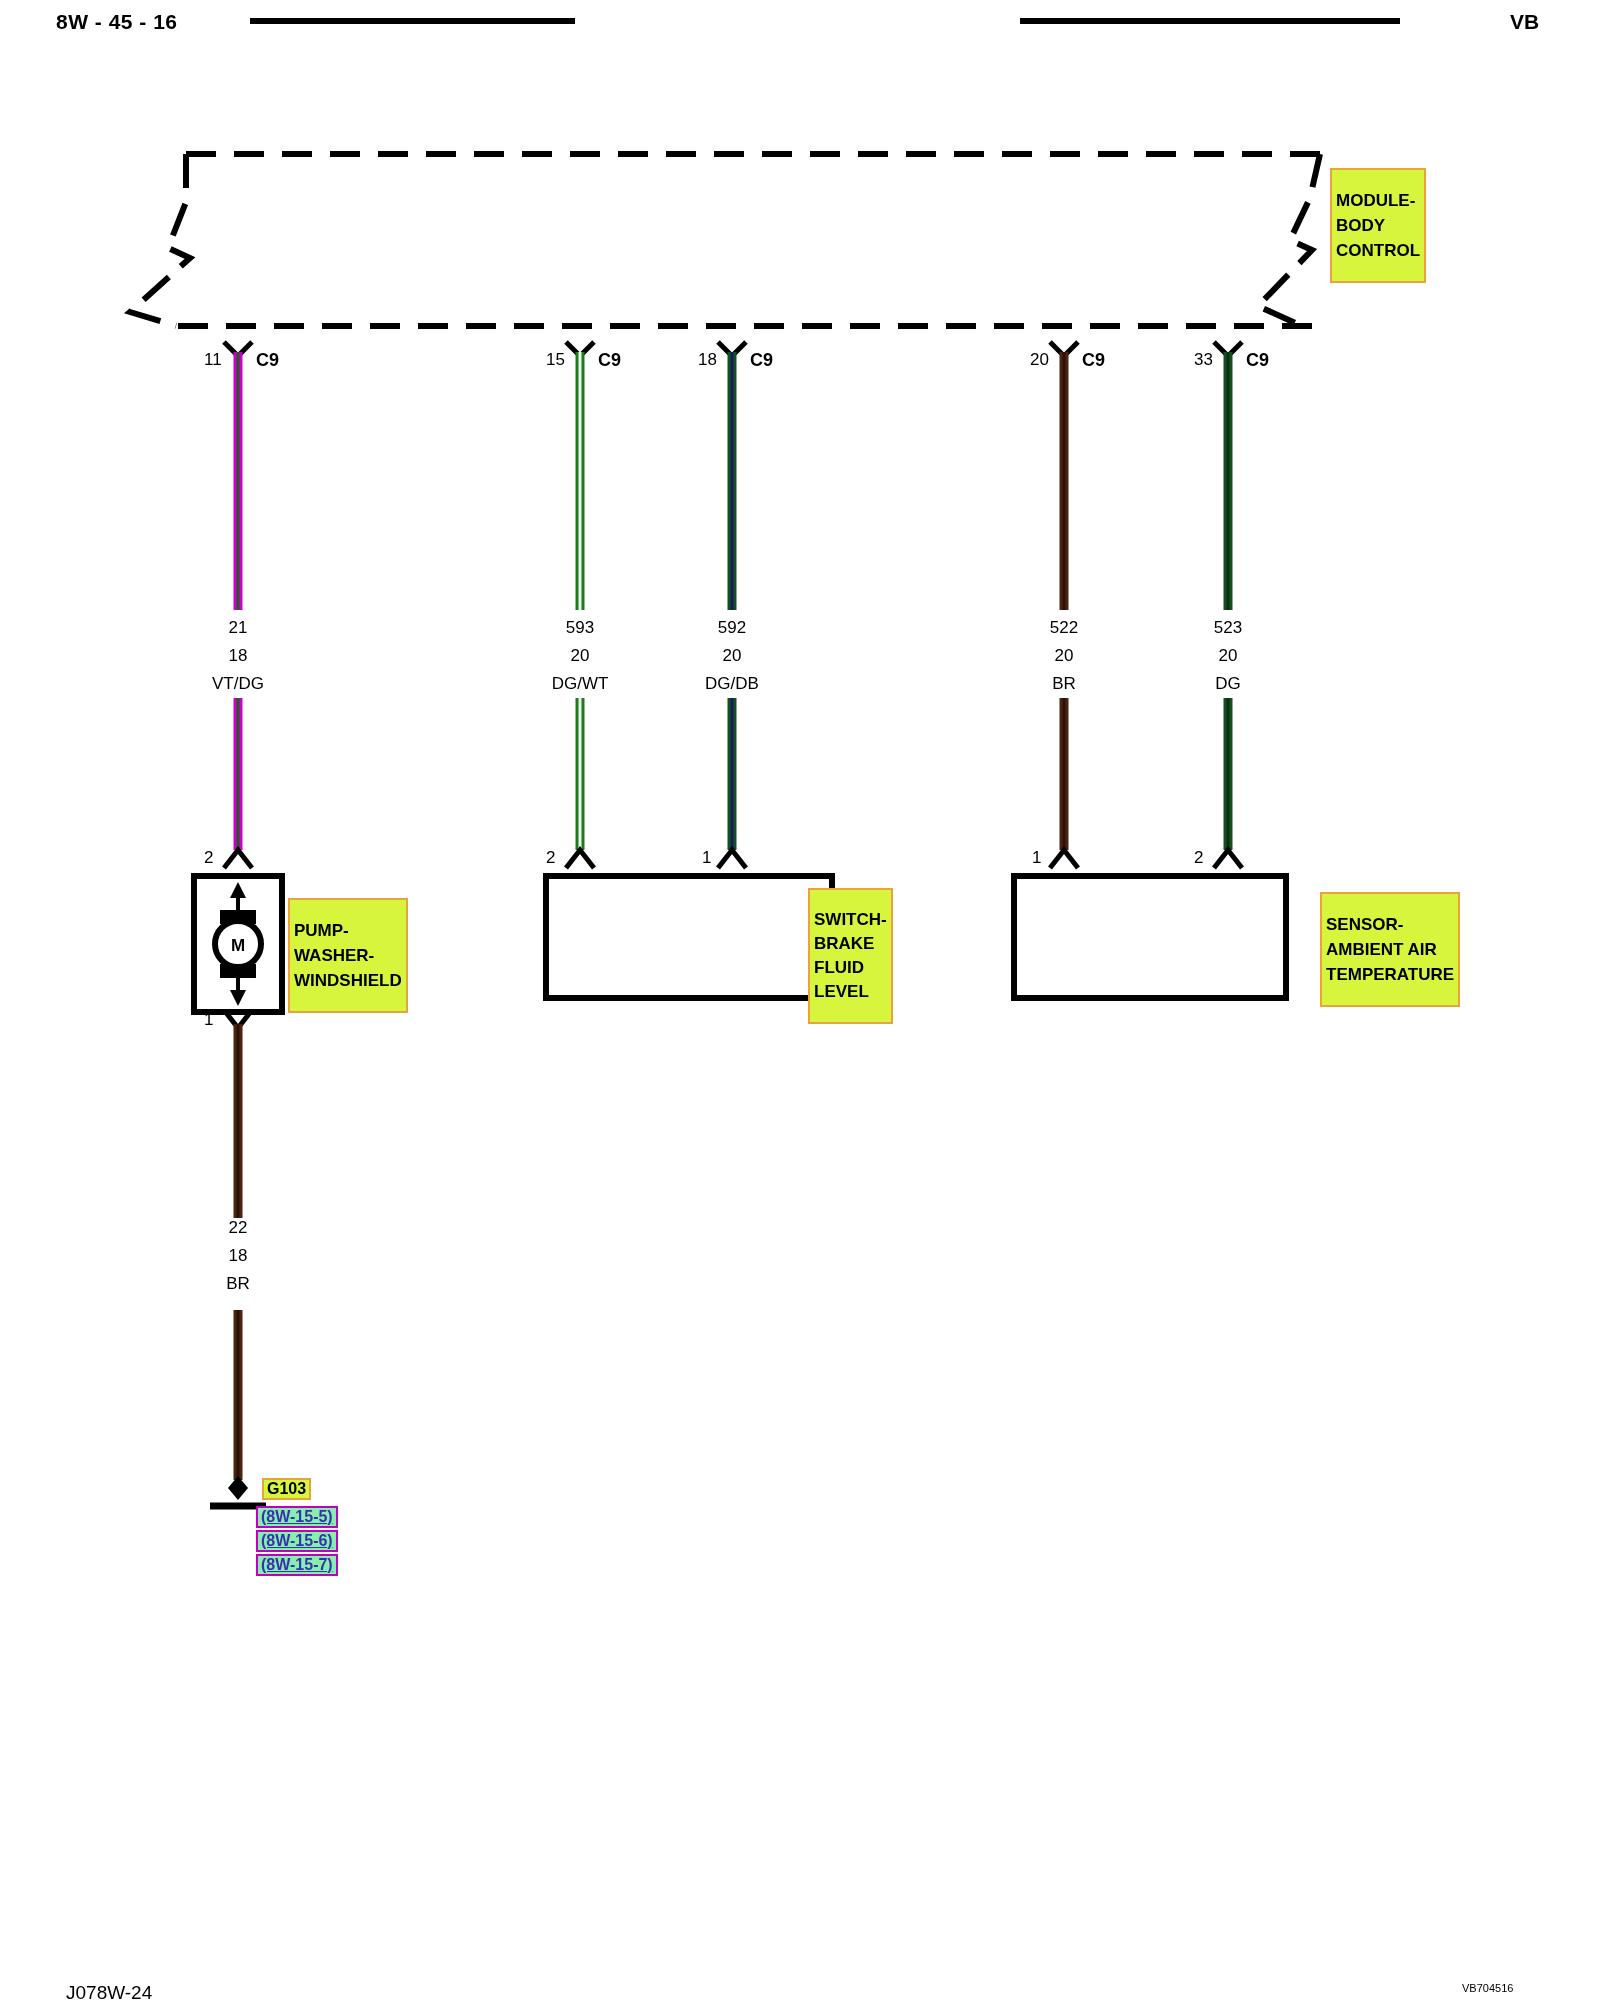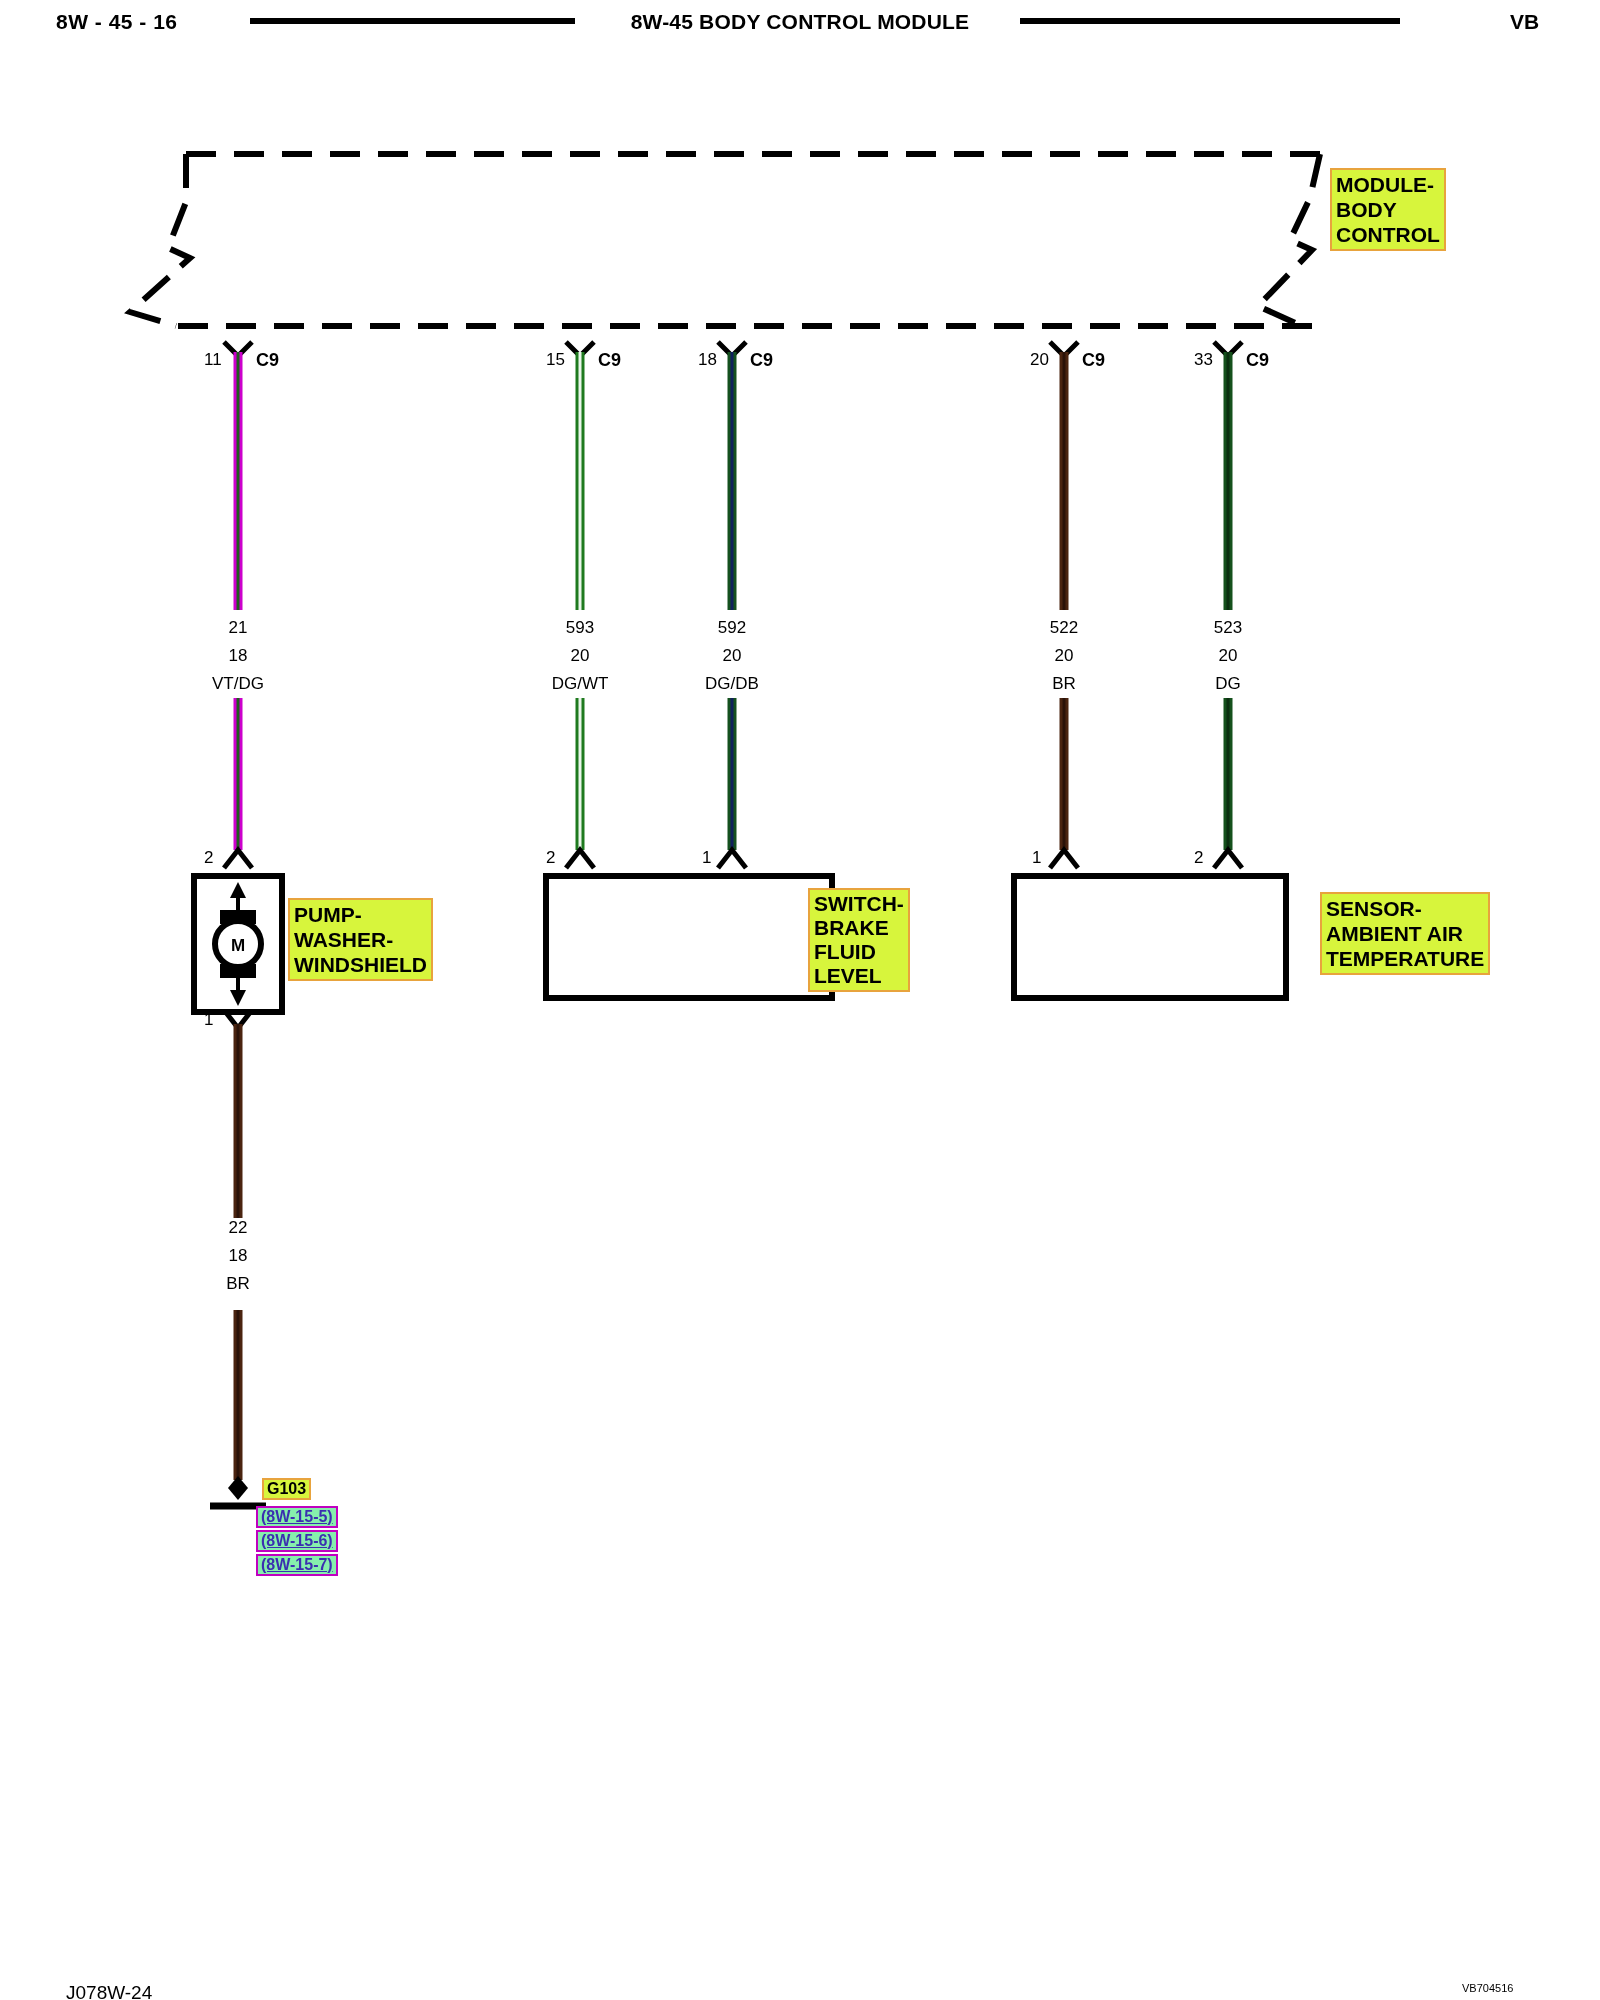--- a/index.html
+++ b/index.html
@@ -26,43 +26,42 @@
   
   .lbl{position:absolute;white-space:nowrap;color:#000;}
   .pin-num{font-size:17px;font-weight:normal;}
   .conn-id{font-size:18px;font-weight:bold;}
   .wire-txt{font-size:17px;text-align:center;}
   .term-num{font-size:17px;}
 
   
   .callout{
     position:absolute;background:#d7f53c;border:2px solid #e8a33d;
-    color:#000;font-weight:bold;font-size:21px;line-height:25px;
-    padding:2px 4px;white-space:nowrap;
+    color:#000;font-weight:bold;font-size:17px;line-height:25px;
+    padding:18px 4px;white-space:nowrap;
   }
   .callout.tight{line-height:24px;}
 
   
   .gnd-label{
     position:absolute;background:#d7f53c;border:2px solid #e8a33d;
     color:#000;font-weight:bold;font-size:16px;padding:0 3px;white-space:nowrap;
   }
   .xref{
     position:absolute;background:#86efac;border:2px solid #c000c0;
     color:#3b2fb0;font-weight:bold;font-size:16px;padding:0 3px;white-space:nowrap;
     text-decoration:underline;
   }
 </style>
 </head>
 <body>
 
 <div id="header">
   <div class="hdr-text" id="hdr-left">8W - 45 - 16</div>
   <div class="hdr-rule" id="hdr-rule-l"></div>
-  <div class="hdr-text" id="hdr-title">8W-45 BODY CONTROL MODULE</div>
   <div class="hdr-rule" id="hdr-rule-r"></div>
   <div class="hdr-text" id="hdr-right">VB</div>
 </div>
 
 <div id="canvas">
 
   <svg id="svg-layer" viewBox="0 0 1600 1900">
 
     <g>
 

